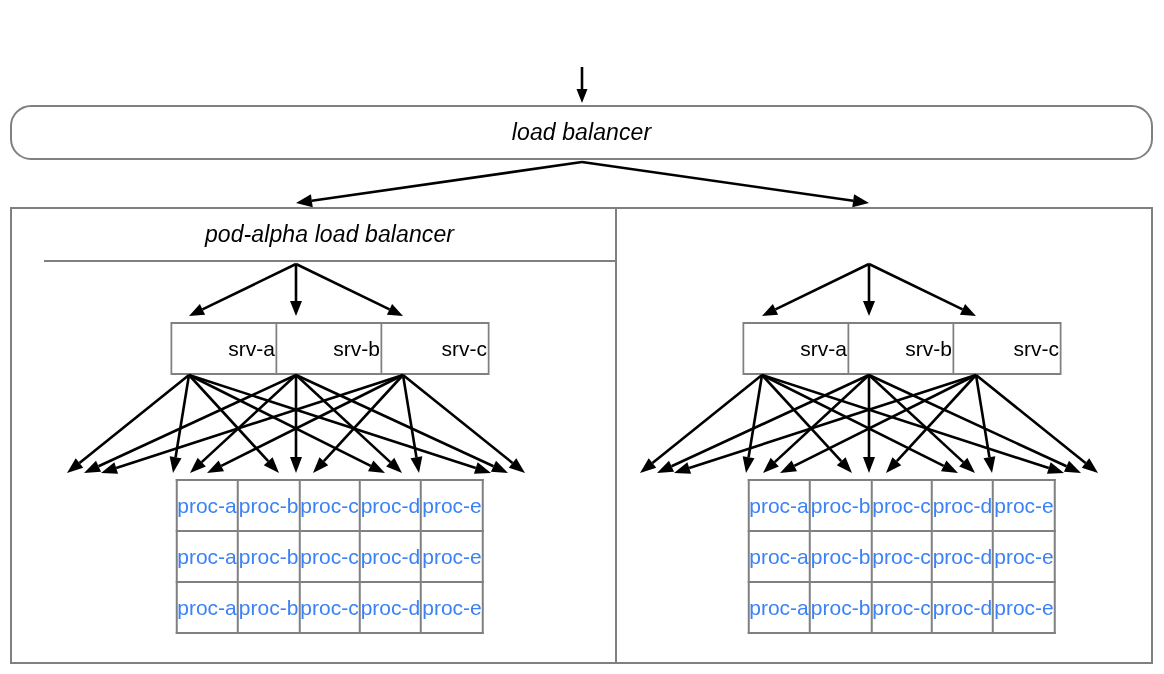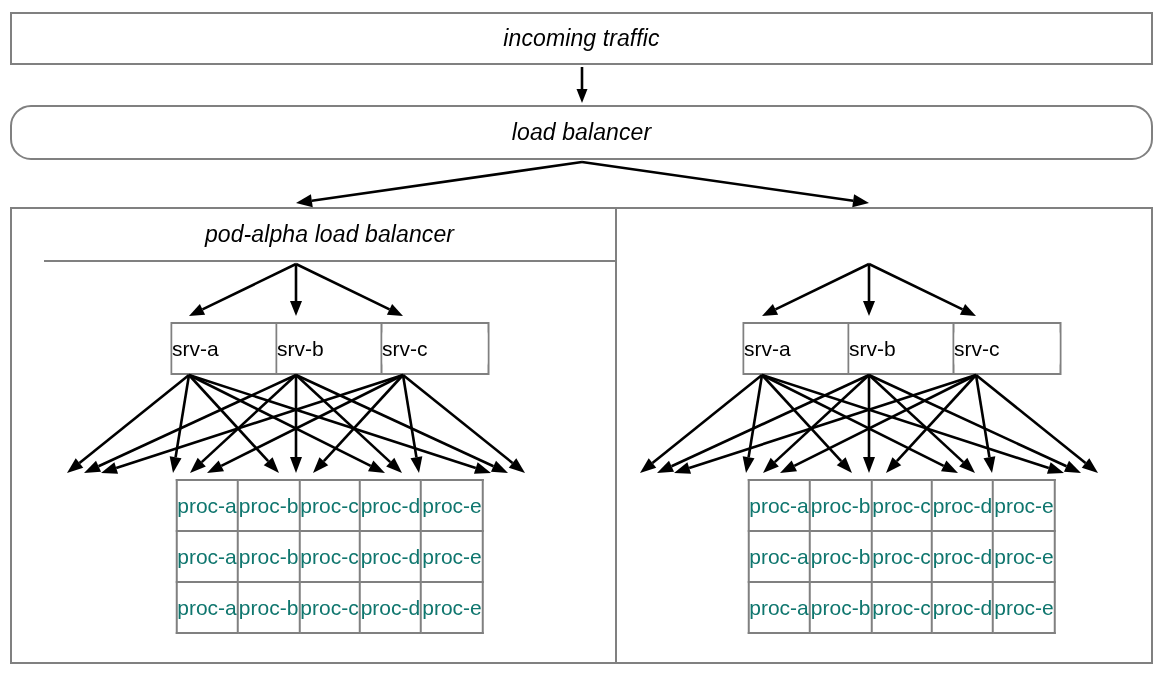--- a/index.html
+++ b/index.html
@@ -80,67 +80,64 @@
     box-sizing:border-box;
     border:2px solid #808080;
     background:#ffffff;
   }
   .srv-cell{
     box-sizing:border-box;
     width:105px;
     height:49px;
     display:flex;
     align-items:center;
-    justify-content:flex-start;
+    justify-content:flex-end;
     border-right:2px solid #808080;
     background:#ffffff;
   }
-  .srv-cell:last-child{border-right:none;border-radius:11px;}
+  .srv-cell:last-child{border-right:none;}
 
   
   .proc-table{
     position:absolute;
     top:270px;
     left:50%;
     transform:translateX(-50%);
     border-collapse:collapse;
     background:#ffffff;
     table-layout:fixed;
   }
   .proc-table td{
     box-sizing:border-box;
     width:106px;
     height:51px;
     border:2px solid #808080;
     text-align:center;
     vertical-align:middle;
     font-size:21px;
-    color:#0f766e;
+    color:#3b82f6;
     white-space:nowrap;
     padding:0;
   }
 
   
   #arrow-layer{
     position:absolute;
     left:0;top:0;
     width:1164px;height:674px;
     pointer-events:none;
   }
   .edge{stroke:#000000;stroke-width:2.6;fill:none;}
   .ahead{fill:#000000;}
 </style>
 </head>
 <body>
 
 <div id="stage">
 
-  <div class="box" id="incoming-traffic-box">
-    <span class="lbl-italic">incoming traffic</span>
-  </div>
 
   <div class="box" id="load-balancer-box">
     <span class="lbl-italic">load balancer</span>
   </div>
 
   <div id="pods-container">
 
     <div class="pod" id="pod-alpha">
       <div class="pod-header">
         <span class="lbl-italic">pod-alpha load balancer</span>

